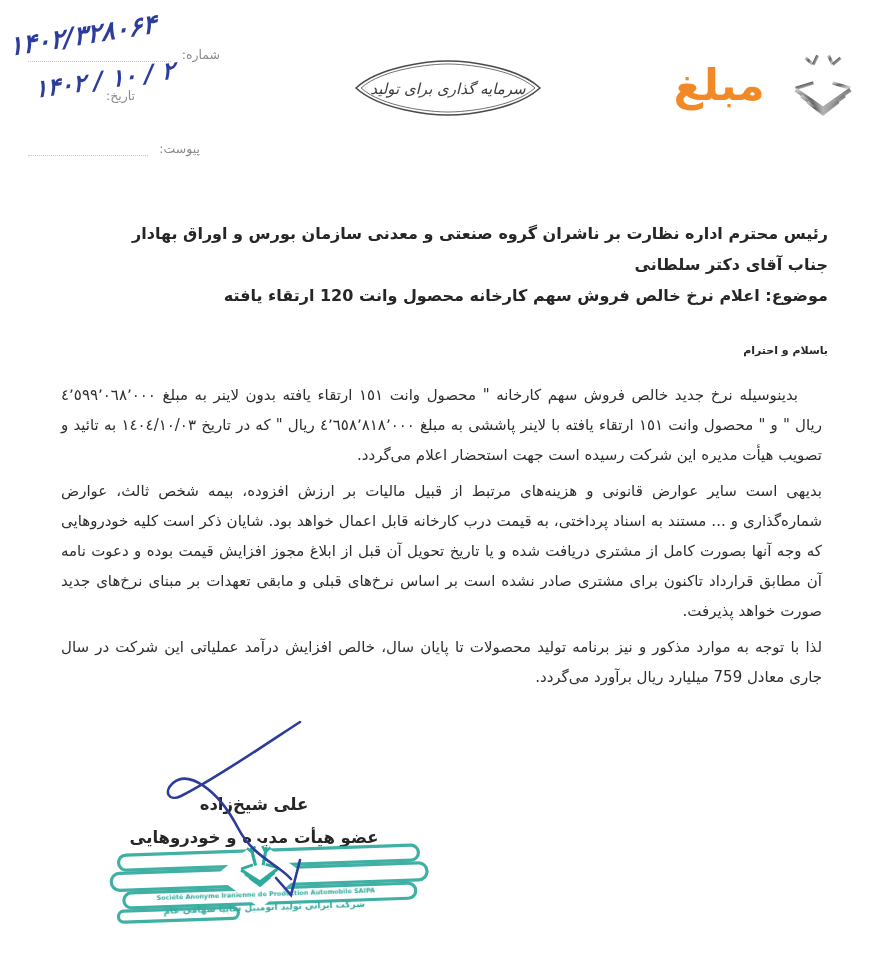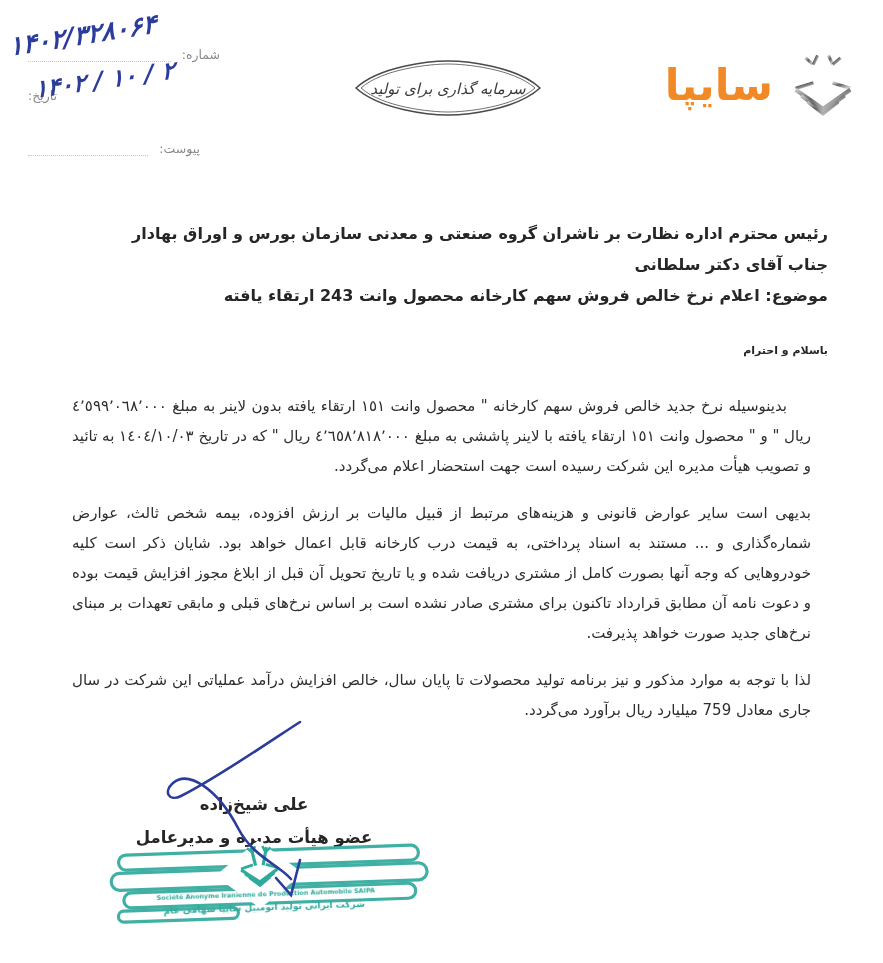--- a/index.html
+++ b/index.html
@@ -2,41 +2,41 @@
 <html lang="fa"><head>
 <meta charset="utf-8">
 <style>
   html,body{margin:0;padding:0;background:#e9e9e9;}
   .page{
     position:relative;width:883px;height:963px;background:#ffffff;
     font-family:"DejaVu Sans",sans-serif;color:#2e2e2e;overflow:hidden;
     margin:0 auto;
   }
   
-  .lh-field{position:absolute;display:flex;direction:rtl;align-items:flex-end;gap:11px;}
+  .lh-field{position:absolute;display:flex;direction:rtl;align-items:center;gap:11px;}
   .lh-field .lbl{font-size:12.5px;color:#8a8a8a;white-space:nowrap;letter-spacing:1px;}
   .lh-field .dots{flex:1;border-bottom:1px dotted #c7c7c7;height:15px;}
   .hand{
     position:absolute;color:#2b3c9a;font-style:italic;font-weight:bold;
     white-space:nowrap;direction:ltr;letter-spacing:2px;
   }
   
   .bismillah{position:absolute;left:330px;top:22px;width:230px;text-align:center;
     font-size:13px;color:#6b6b6b;letter-spacing:1px;}
   .emblem{position:absolute;left:352px;top:58px;}
   
   .wordmark{position:absolute;left:658px;top:60px;width:122px;text-align:center;
     font-size:43px;font-weight:bold;color:#f18a26;direction:rtl;}
   .logo{position:absolute;left:782px;top:48px;}
   
   .rtl-block{position:absolute;left:55px;width:773px;direction:rtl;text-align:right;}
   .recipient{top:218px;font-weight:bold;font-size:16px;line-height:31px;color:#262626;}
   .salutation{top:344px;font-weight:bold;font-size:11px;color:#262626;}
   .bodytext{top:374px;font-size:15px;line-height:30px;text-align:justify;color:#2e2e2e;}
-  .bodytext p{margin:17px;}
+  .bodytext p{margin:6px;}
   .bodytext p.indent{text-indent:24px;}
   
   .sig-name{position:absolute;left:124px;top:788px;width:260px;text-align:center;
     direction:rtl;font-weight:bold;font-size:16.5px;line-height:33px;color:#262626;}
   .sig-svg{position:absolute;left:95px;top:698px;z-index:5;}
   .stamp{position:absolute;left:106px;top:840px;transform:rotate(-2deg);z-index:3;}
 </style>
 </head>
 <body>
 
@@ -60,21 +60,21 @@
 
 
   <div class="emblem">
     <svg width="192" height="60" viewBox="0 0 192 60">
       <path d="M4,30 C28,8 78,3 96,3 C114,3 164,8 188,30 C164,52 114,57 96,57 C78,57 28,52 4,30 Z" fill="none" stroke="#4a4a4a" stroke-width="1.6"></path>
       <path d="M9,30 C31,10.5 79,6 96,6 C113,6 161,10.5 183,30 C161,49.5 113,54 96,54 C79,54 31,49.5 9,30 Z" fill="none" stroke="#4a4a4a" stroke-width="0.8"></path>
       <text x="96" y="36" text-anchor="middle" direction="rtl" font-family="DejaVu Serif, serif" font-style="italic" font-size="15" fill="#3a3a3a">سرمایه گذاری برای تولید</text>
     </svg>
   </div>
 
-  <div class="wordmark">سایپا</div>
+  <div class="wordmark">مبلغ</div>
   <div class="logo">
     <svg width="82" height="78" viewBox="0 0 120 100">
       <defs>
         <linearGradient id="met" x1="0" y1="0" x2="1" y2="1">
           <stop offset="0" stop-color="#c9c9c9"></stop>
           <stop offset="0.38" stop-color="#616161"></stop>
           <stop offset="0.62" stop-color="#9d9d9d"></stop>
           <stop offset="1" stop-color="#e2e2e2"></stop>
         </linearGradient>
       </defs>
@@ -94,21 +94,21 @@
         <path d="M20,54 L60,82 L100,54" stroke-width="6"></path>
         <path d="M28,63 L60,86 L92,63" stroke-width="5"></path>
         <path d="M37,72 L60,90 L83,72" stroke-width="4"></path>
       </g>
     </svg>
   </div>
 
   <div class="rtl-block recipient">
     <div>رئیس محترم اداره نظارت بر ناشران گروه صنعتی و معدنی سازمان بورس و اوراق بهادار</div>
     <div>جناب آقای دکتر سلطانی</div>
-    <div>موضوع: اعلام نرخ خالص فروش سهم کارخانه محصول وانت 243 ارتقاء یافته</div>
+    <div>موضوع: اعلام نرخ خالص فروش سهم کارخانه محصول وانت 120 ارتقاء یافته</div>
   </div>
 
   <div class="rtl-block salutation">باسلام و احترام</div>
 
   <div class="rtl-block bodytext">
     <p class="indent">بدینوسیله نرخ جدید خالص فروش سهم کارخانه " محصول وانت ١٥١ ارتقاء یافته بدون لاینر به مبلغ ٤٬٥٩٩٬٠٦٨٬٠٠٠ ریال " و " محصول وانت ١٥١ ارتقاء یافته با لاینر پاششی به مبلغ ٤٬٦٥٨٬٨١٨٬٠٠٠ ریال " که در تاریخ ١٤٠٤/١٠/٠٣ به تائید و تصویب هیأت مدیره این شرکت رسیده است جهت استحضار اعلام می‌گردد.</p>
     <p>بدیهی است سایر عوارض قانونی و هزینه‌های مرتبط از قبیل مالیات بر ارزش افزوده، بیمه شخص ثالث، عوارض شماره‌گذاری و ... مستند به اسناد پرداختی، به قیمت درب کارخانه قابل اعمال خواهد بود. شایان ذکر است کلیه خودروهایی که وجه آنها بصورت کامل از مشتری دریافت شده و یا تاریخ تحویل آن قبل از ابلاغ مجوز افزایش قیمت بوده و دعوت نامه آن مطابق قرارداد تاکنون برای مشتری صادر نشده است بر اساس نرخ‌های قبلی و مابقی تعهدات بر مبنای نرخ‌های جدید صورت خواهد پذیرفت.</p>
     <p>لذا با توجه به موارد مذکور و نیز برنامه تولید محصولات تا پایان سال، خالص افزایش درآمد عملیاتی این شرکت در سال جاری معادل 759 میلیارد ریال برآورد می‌گردد.</p>
   </div>
 
@@ -145,16 +145,16 @@
 
   <svg class="sig-svg" width="260" height="230" viewBox="0 0 260 230">
     <g fill="none" stroke="#2b3c9a" stroke-width="2.6" stroke-linecap="round">
       <path d="M205,24 C180,40 122,80 86,98 C74,104 68,94 78,85 C93,72 122,90 143,130 C158,159 183,166 196,181"></path>
       <path d="M205,162 L196,197 L181,180"></path>
     </g>
   </svg>
 
   <div class="sig-name">
     <div>علی شیخ‌زاده</div>
-    <div>عضو هیأت مدیره و مدیرعامل</div>
+    <div>عضو هیأت مدیره و خودروهایی</div>
   </div>
 
 </div>
 
 </body></html>

